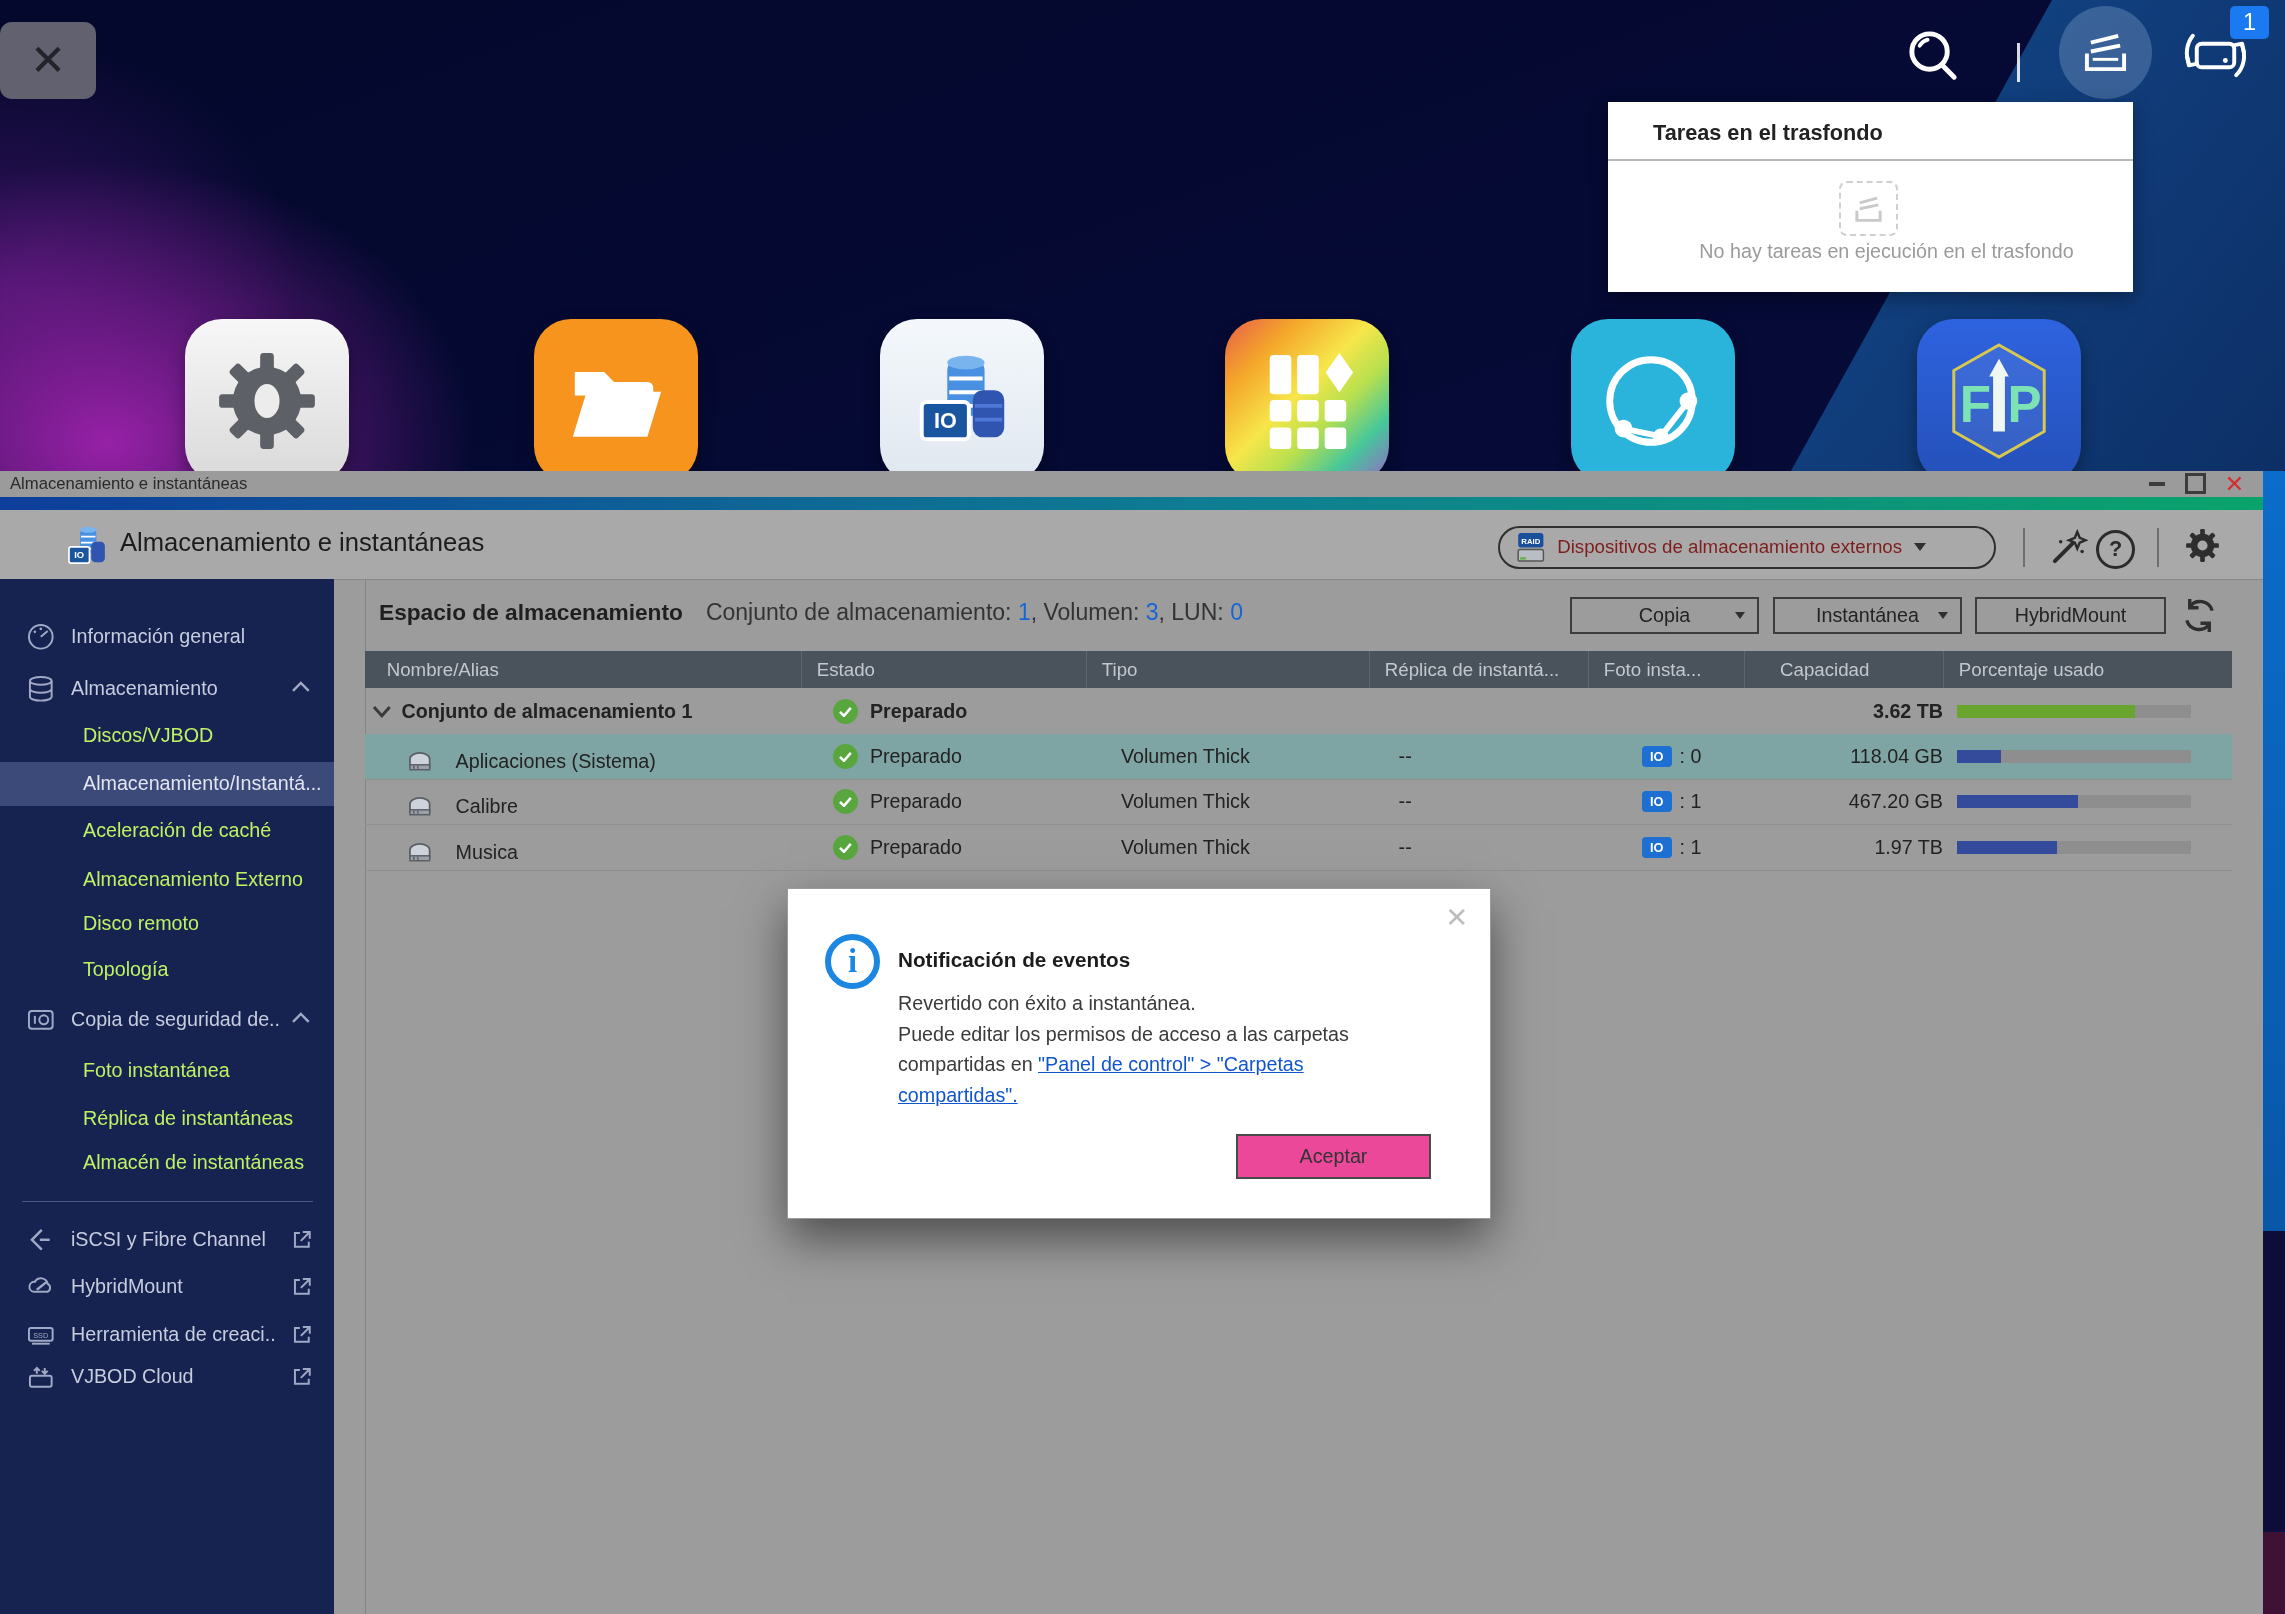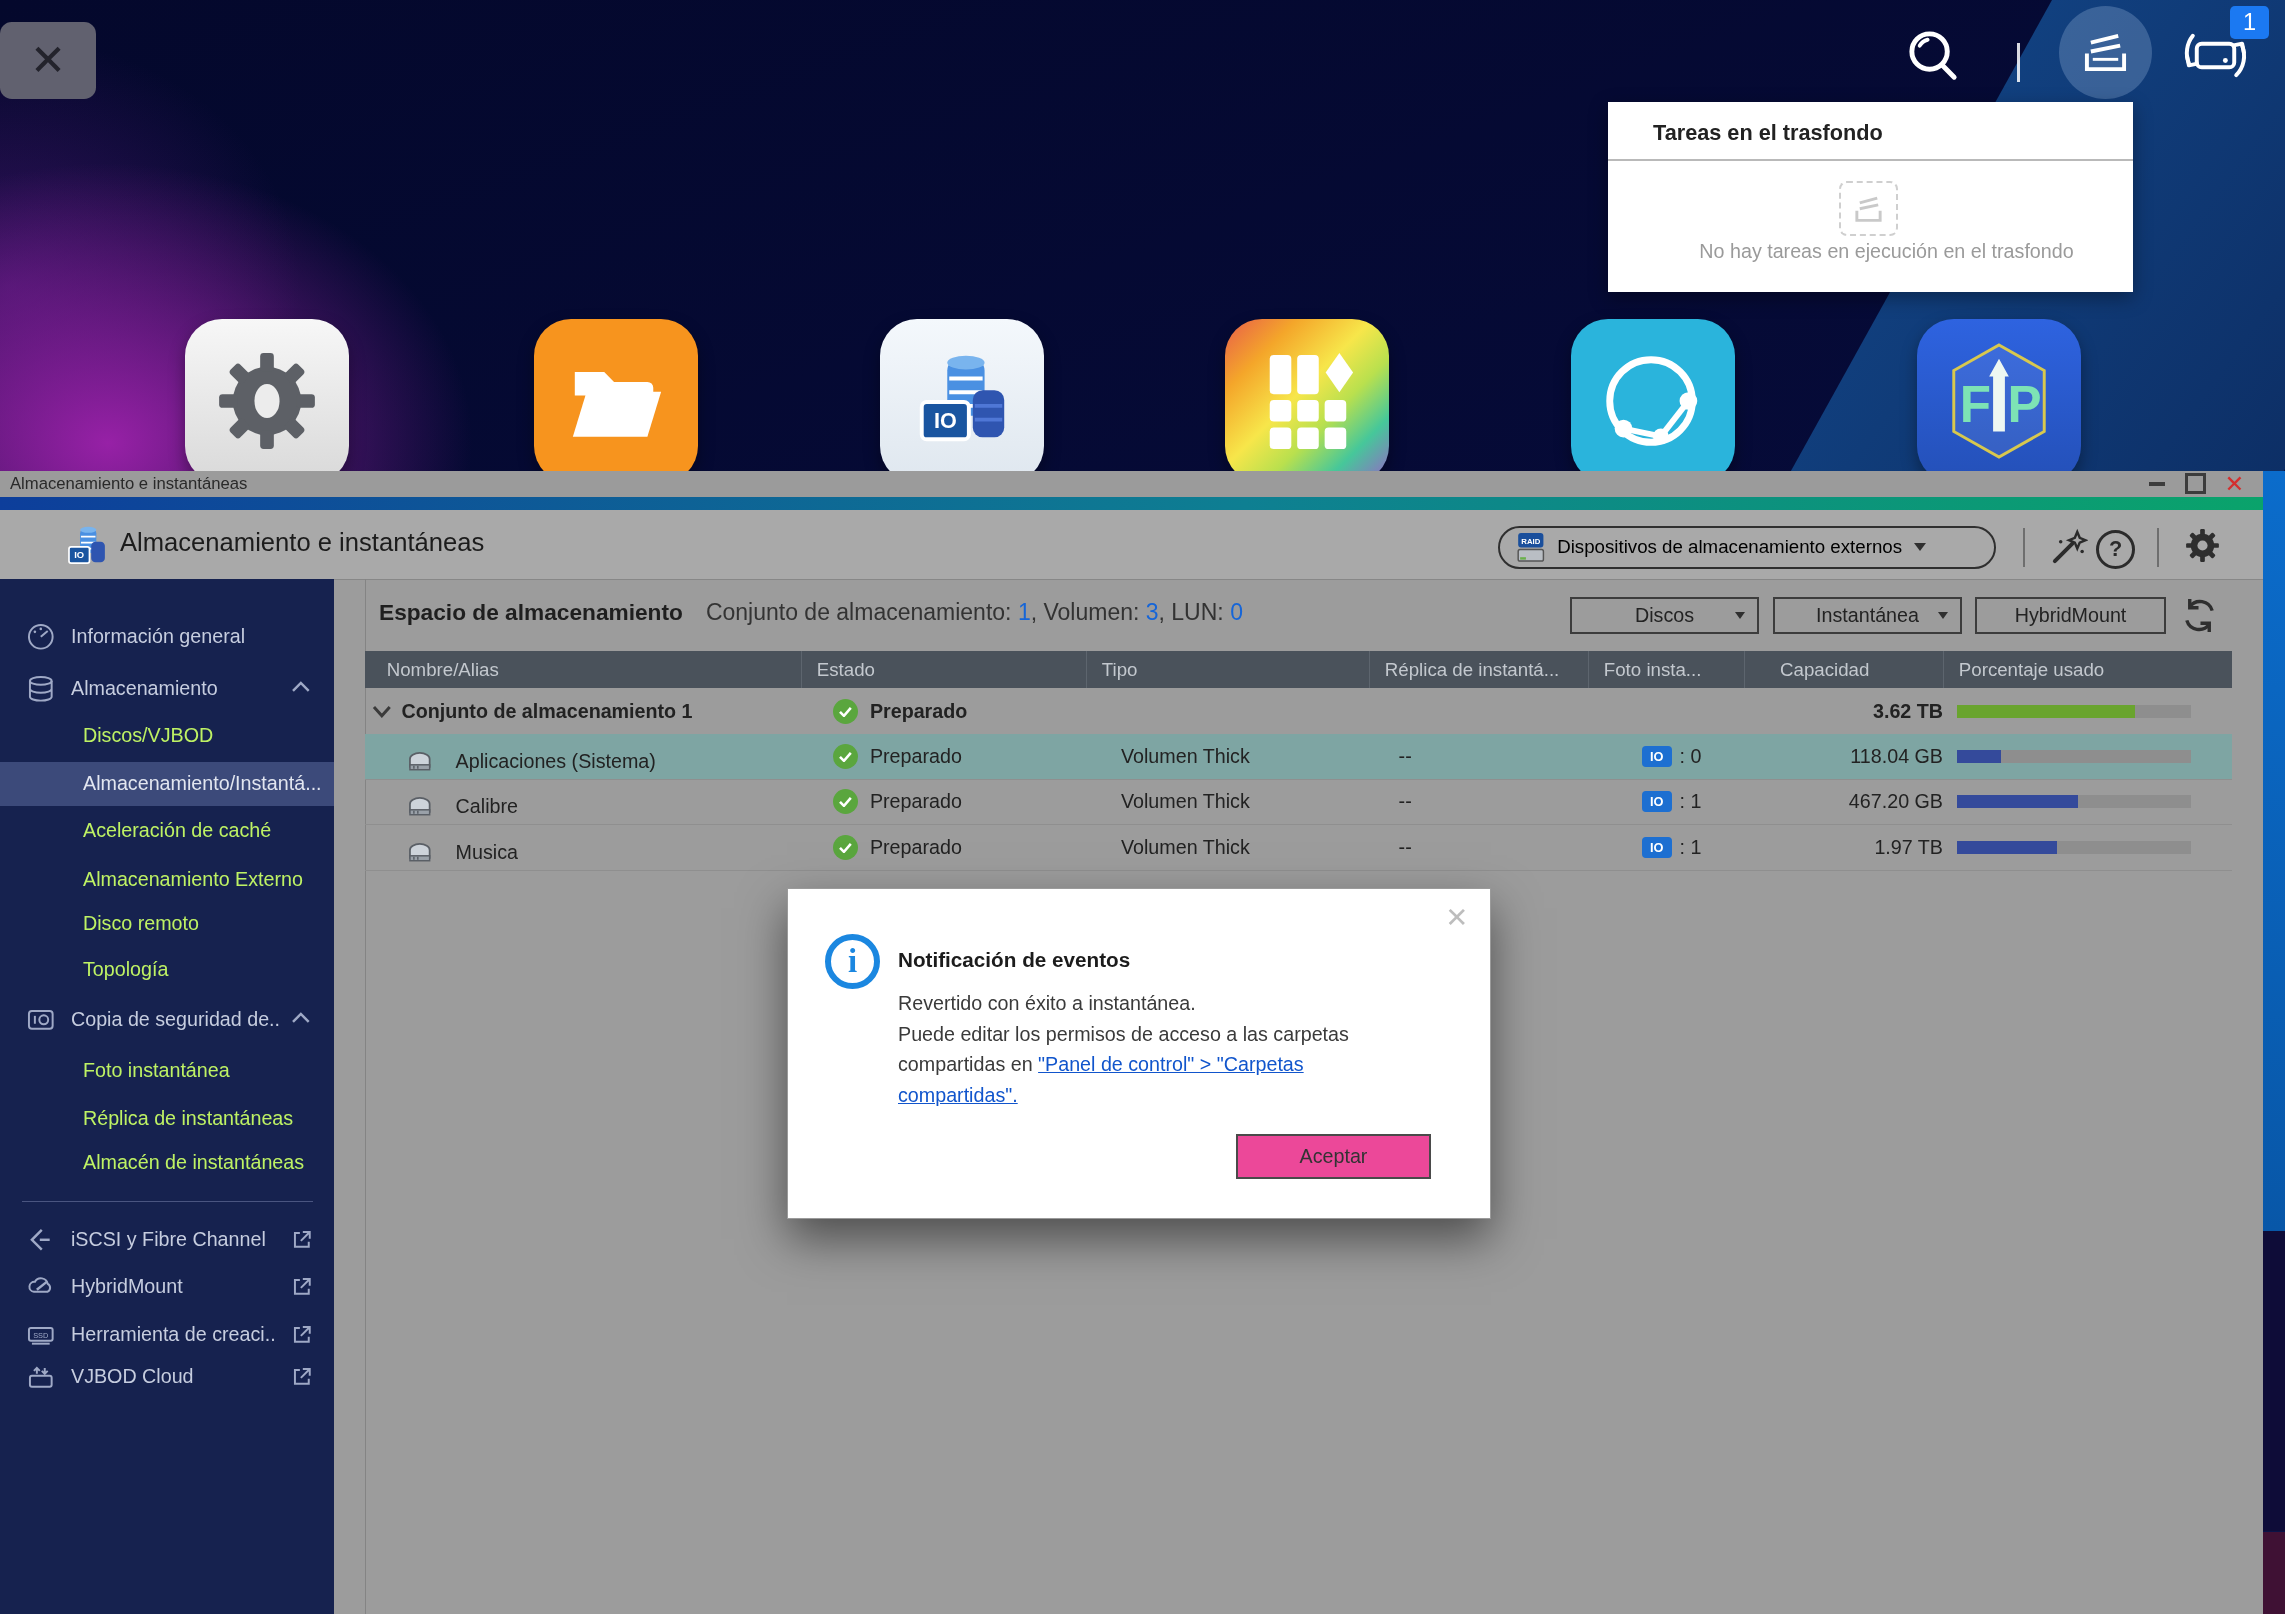--- a/index.html
+++ b/index.html
@@ -29,21 +29,21 @@
   .tile{top:319px;width:164px;height:164px;border-radius:37px;box-shadow:0 7.9px 15.8px rgba(0,0,0,.35);display:flex;align-items:center;justify-content:center;}
   
   .win{left:0;top:471px;width:2263px;height:1144px;background:#9c9c9c;}
   .titlebar{position:absolute;left:0;top:0;width:100%;height:25.6px;background:#9b9b9b;border-bottom:1px solid #8a8a8a;}
   .titlebar .t{position:absolute;left:9.9px;top:3px;font-size:16.7px;color:#2a2a2a;}
   .winbtn{position:absolute;top:2px;width:29.6px;height:21.7px;display:flex;align-items:center;justify-content:center;}
   .grad{position:absolute;left:0;top:25.6px;width:100%;height:13.8px;background:linear-gradient(90deg,#0d3e9b,#0e7f92 55%,#0aa36b);}
   .apphdr{position:absolute;left:0;top:39px;width:100%;height:69px;background:#a9a9a9;border-bottom:1px solid #878787;}
   .apphdr .title{position:absolute;left:120px;top:17.7px;font-size:25.6px;font-weight:500;color:#1c1c1c;}
   .pill{position:absolute;left:1498px;top:15.8px;width:498px;height:43px;border:2px solid #2f2f2f;border-radius:21.7px;display:flex;align-items:center;gap:11.8px;padding:0 15.8px;box-sizing:border-box;text-align:right;}
-  .pill .lbl{font-size:18.7px;color:#000000;white-space:nowrap;}
+  .pill .lbl{font-size:18.7px;color:#7f1d1d;white-space:nowrap;}
   .caret{width:0;height:0;border-left:6.9px solid transparent;border-right:6.9px solid transparent;border-top:8.9px solid #2f2f2f;}
   .hdr-div{position:absolute;top:17.7px;width:2px;height:39px;background:#6e6e6e;}
   .help-circ{position:absolute;left:2096px;top:19.7px;width:33px;height:33px;border:3px solid #2b2b2b;border-radius:50%;color:#2b2b2b;font-size:21.7px;font-weight:bold;display:flex;align-items:center;justify-content:center;}
   
   .sidebar{position:absolute;left:0;top:108px;width:334px;height:1035px;background:#16224f;}
   .snav{position:absolute;left:0;width:100%;height:39px;line-height:39px;font-size:19.7px;color:#c6cddf;white-space:nowrap;}
   .snav.child{color:#bef264;}
   .snav .txt{position:absolute;left:71px;}
   .snav.child .txt{left:83px;}
   .snav .ic{position:absolute;left:25.6px;top:4.9px;width:29.6px;height:29.6px;}
@@ -377,21 +377,21 @@
           </svg>
       </div>
     </div>
 
     <div class="vline"></div>
 
     <div class="c-head">
       <span>Espacio de almacenamiento</span><span class="c-sub"><span>Conjunto de almacenamiento: </span><b>1</b><span>, Volumen: </span><b>3</b><span>, LUN: </span><b>0</b></span>
     </div>
     <div class="btn" style="left:1570px;width:189px">
-        <span>Discos</span>
+        <span>Copia</span>
         <span class="caret"></span>
       </div>
     <div class="btn" style="left:1773px;width:189px">
         <span>Instantánea</span>
         <span class="caret"></span>
       </div>
     <div class="btn" style="left:1975px;width:191px">
         <span>HybridMount</span>
       </div>
     <svg class="abs" style="left:2180px;top:124px" width="39" height="41" viewBox="0 0 40 42">

